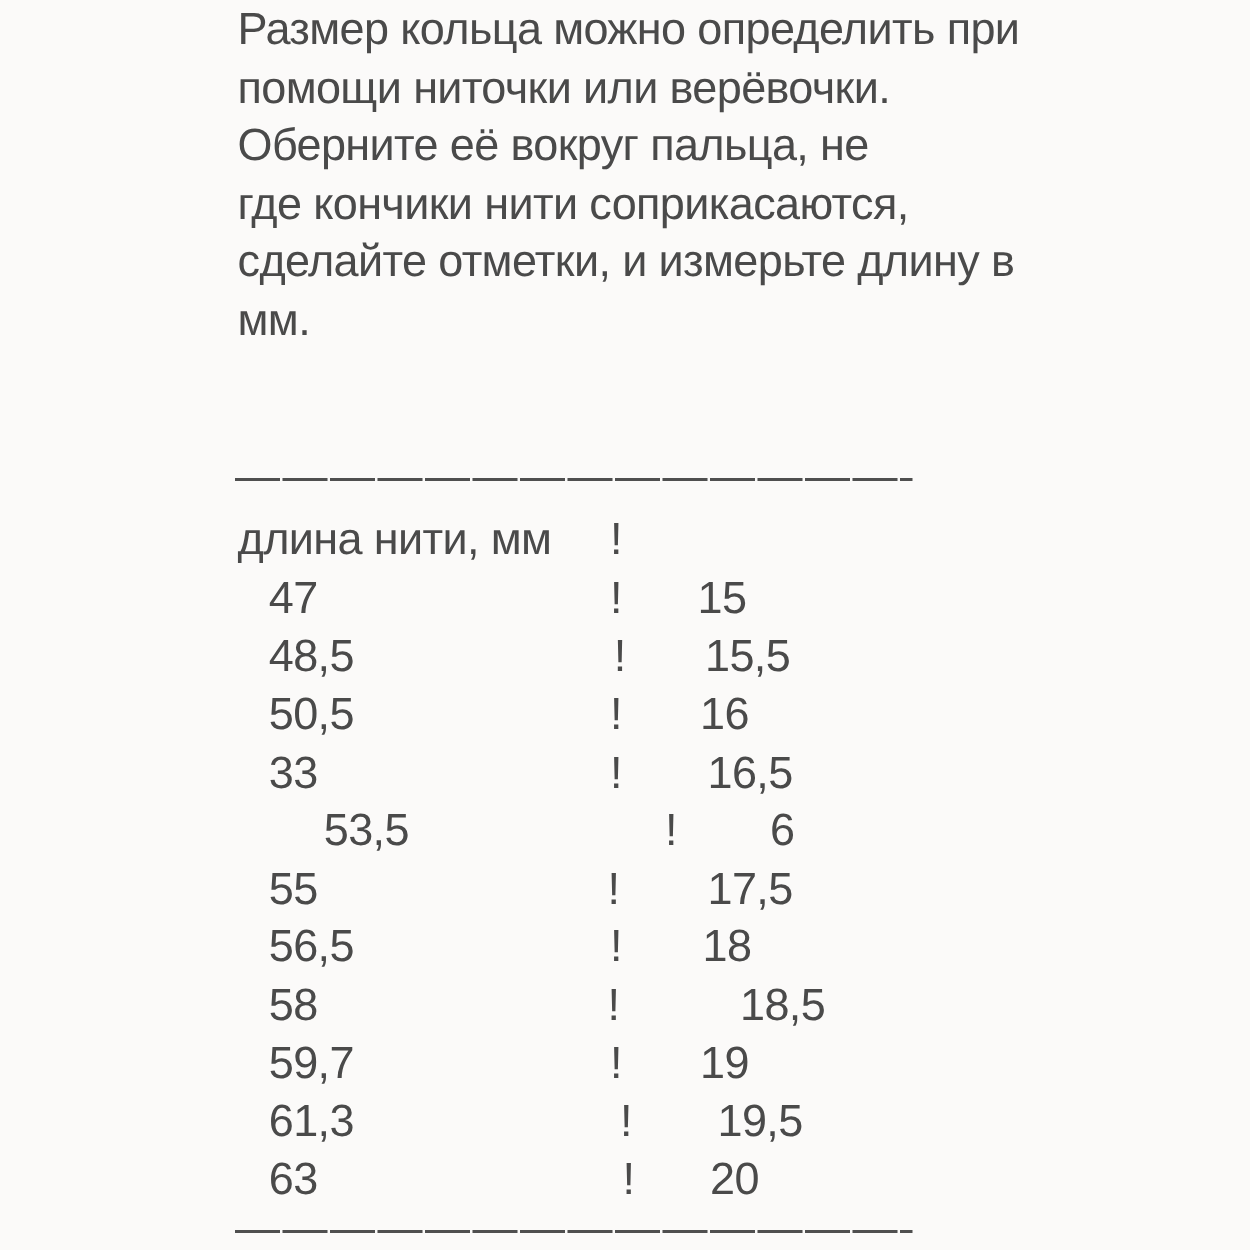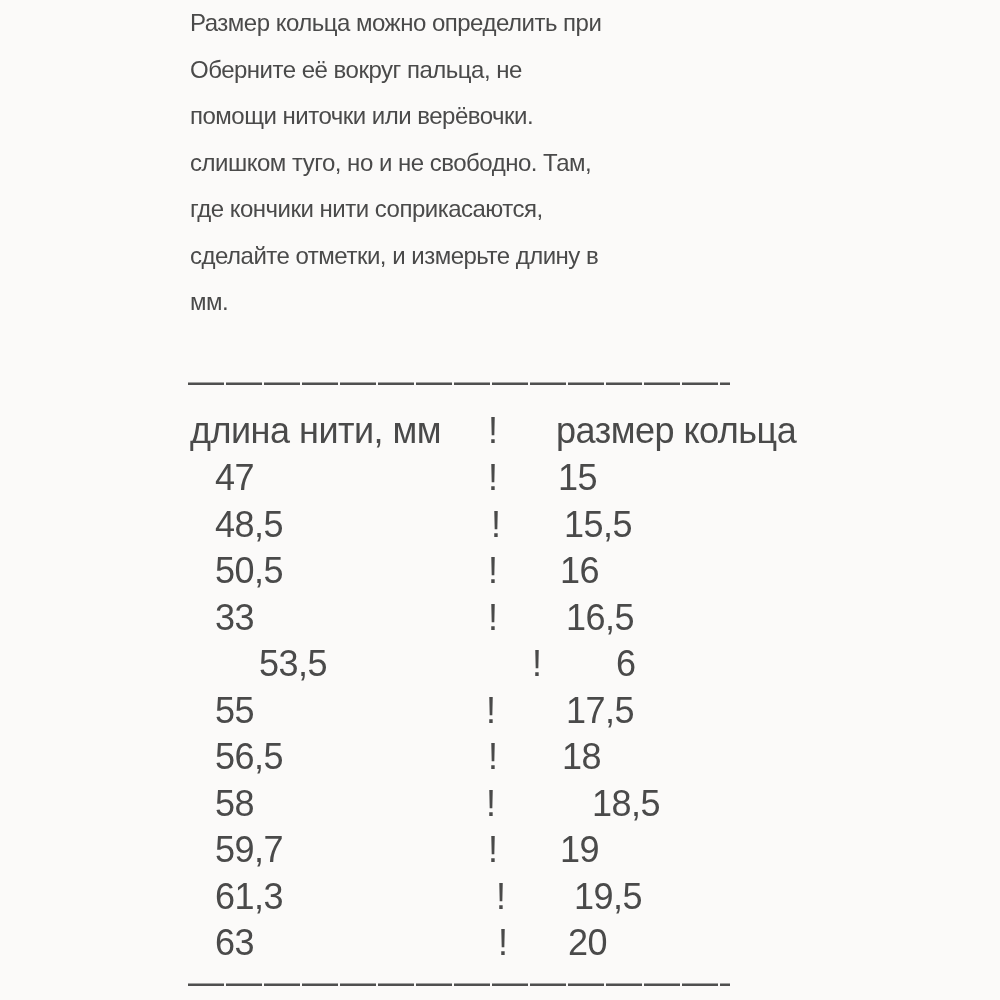--- a/index.html
+++ b/index.html
@@ -16,21 +16,21 @@
     color: var(--fg, #4a4a4a);
   }
   
   .intro {
     position: absolute;
     left: 190px;
     top: 0;
     width: 780px;
   }
   .intro .line {
-    font-size: 24px;
+    font-size: 36px;
     letter-spacing: -0.5px;
     line-height: 46.5px;
     white-space: nowrap;
   }
   
   .divider {
     position: absolute;
     left: 188px;
     width: 542px;
     height: 46px;
@@ -78,34 +78,32 @@
   #rows .t-row:nth-child(11) .bang { left: 498px; }
   #rows .t-row:nth-child(11) .c2   { left: 568px; }
 </style>
 </head>
 <body>
 
 <div class="page" style="--bg: #fbfaf9; --fg: #4a4a4a; --rule: #4f4f4f;">
 
   <div class="intro" id="intro">
       <div class="line">Размер кольца можно определить при</div>
+      <div class="line">помощи ниточки или верёвочки.</div>
       <div class="line">Оберните её вокруг пальца, не</div>
-      <div class="line">помощи ниточки или верёвочки.</div>
-      <div class="line">слишком туго, но и не свободно. Там,</div>
       <div class="line">где кончики нити соприкасаются,</div>
       <div class="line">сделайте отметки, и измерьте длину в</div>
       <div class="line">мм.</div>
     </div>
 
   <div class="divider top">———————————————</div>
 
   <div class="t-row thead">
     <span class="c1">длина нити, мм</span>
     <span class="bang">!</span>
-    <span class="c2">размер кольца</span>
   </div>
 
   <div id="rows">
       <div class="t-row" style="top: 455px; text-align: right;">
         <span class="c1">47</span>
         <span class="bang">!</span>
         <span class="c2">15</span>
       </div>
       <div class="t-row" style="top: 501.5px;">
         <span class="c1">48,5</span>

